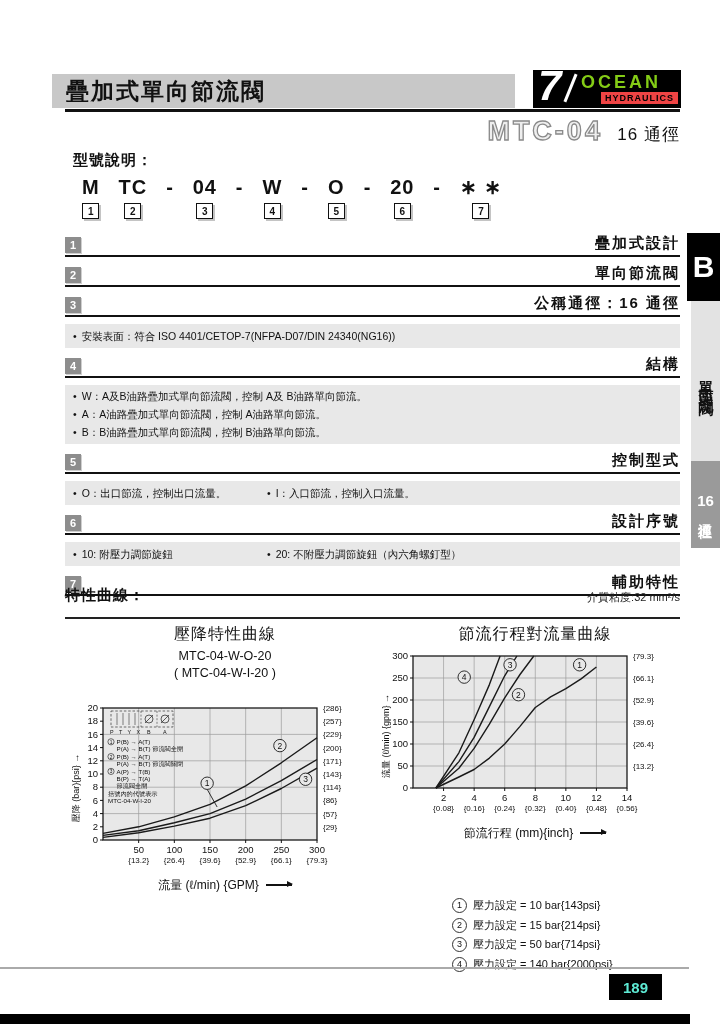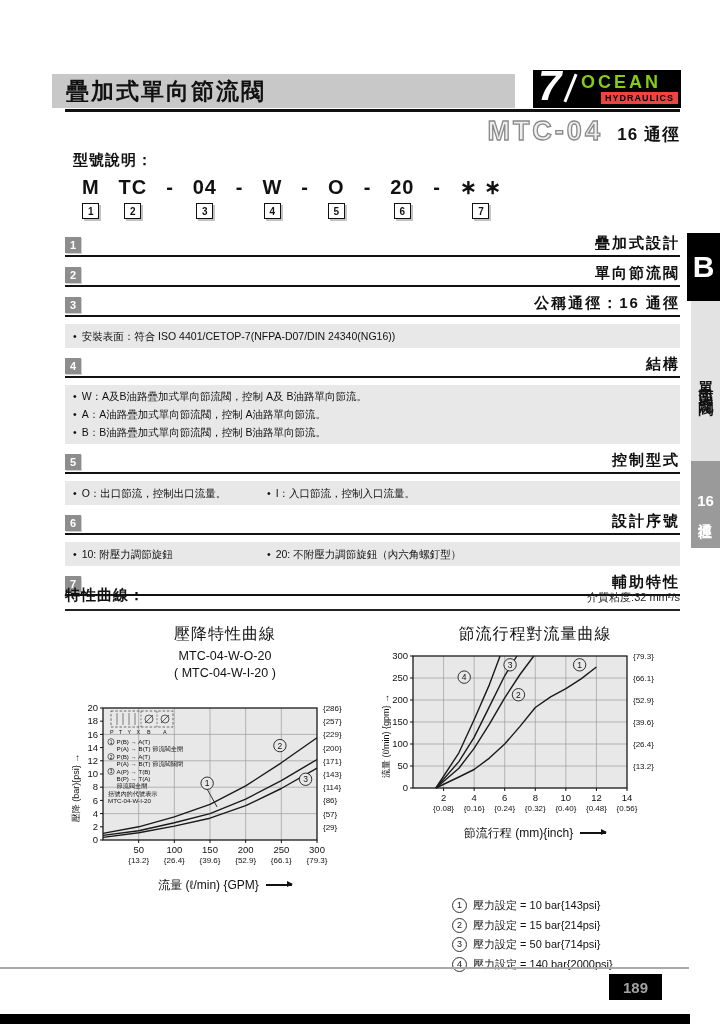--- a/index.html
+++ b/index.html
@@ -15,21 +15,21 @@
   .logo-seven { position:absolute; left:5px; top:-8px; color:#fff; font-size:42px;
                 font-style:italic; font-weight:bold; }
   .logo-slash { position:absolute; left:36px; top:3px; width:3px; height:30px; background:#fff; transform:rotate(22deg); }
   .logo-ocean { position:absolute; left:48px; top:2px; color:#84cc16; font-weight:bold;
                 font-size:18px; letter-spacing:3px; }
   .logo-hyd { position:absolute; right:2px; bottom:3px; background:#ef4444; color:#000;
               font-size:9px; font-weight:bold; border:1px solid #000; padding:1px 4px; letter-spacing:1px; }
   .model-row { position:absolute; left:65px; top:116px; width:615px; text-align:right; }
   .model-name { font-size:27px; font-weight:bold; letter-spacing:3px; color:#eee;
                 -webkit-text-stroke:1.3px #8a8a8a; }
-  .model-size { font-size:17px; font-weight:bold; color:#111; margin-left:10px; letter-spacing:1px; }
+  .model-size { font-size:17px; font-weight:normal; color:#111; margin-left:10px; letter-spacing:1px; }
   .model-label { position:absolute; left:73px; top:151px; font-size:15px; font-weight:bold; letter-spacing:1px; }
 
   
   #modelcode { position:absolute; left:82px; top:176px; width:420px;
                display:flex; justify-content:space-between; align-items:flex-start; }
   .seg { display:flex; flex-direction:column; align-items:center; }
   .seg-text { font-size:20px; font-weight:bold; letter-spacing:1px; line-height:22px; }
   .seg-box { margin-top:5px; width:15px; height:14px; border:1px solid #111;
              box-shadow:2px 2px 0 #c4c4c4; font-size:10px; font-weight:bold;
              display:flex; align-items:center; justify-content:center; background:#fff; }
@@ -42,21 +42,21 @@
              display:flex; align-items:center; justify-content:center; box-shadow:1px 1px 0 #cfcfcf; }
   .sec-label { font-size:15px; font-weight:bold; letter-spacing:2px; }
   .bullets { background:#e8e8e8; padding:3px 8px; margin-bottom:7px; }
   .bullet-line { display:flex; font-size:10.5px; line-height:1.2; padding:2.6px 0; }
   .bullet-item { display:flex; }
   .bullet-item.w { width:194px; }
   .dot { margin-right:5px; }
 
   
   .curves-head { position:absolute; left:65px; top:586px; width:615px; border-bottom:2px solid #222;
-                 padding-bottom:4px; display:flex; justify-content:space-between; align-items:flex-end; }
+                 padding-bottom:12px; display:flex; justify-content:space-between; align-items:flex-end; }
   .curves-title { font-size:15px; font-weight:bold; letter-spacing:1px; }
   .curves-visc { font-size:11px; color:#222; }
 
   
   #charts { position:absolute; left:70px; top:624px; width:630px; display:flex; gap:0; }
   .chart { width:310px; }
   .chart-title { text-align:center; font-size:16px; letter-spacing:1px; margin-bottom:3px; }
   .chart-sub { text-align:center; font-size:12.5px; line-height:1.32; min-height:52px; }
   .chart-xlabel { text-align:center; font-size:12px; margin-top:1px; }
   .arr { display:inline-block; width:26px; height:2px; background:#111; vertical-align:middle;
@@ -77,21 +77,21 @@
                color:#111; font-size:15px; font-weight:bold; display:flex; align-items:center; justify-content:center;
                writing-mode:vertical-rl; text-orientation:upright; letter-spacing:5px; }
   .tab-size { position:absolute; left:691px; top:461px; width:29px; height:87px; background:#9a9a9a;
               color:#fff; font-weight:bold; display:flex; flex-direction:column; align-items:center; justify-content:center; }
   .tab-size-num { font-size:15px; }
   .tab-size-chars { writing-mode:vertical-rl; text-orientation:upright; font-size:14px; letter-spacing:3px; margin-top:2px; }
 
   
   .footer-rule { position:absolute; left:0; top:967px; width:689px; height:2px; background:#aaa; }
   .page-num { position:absolute; left:609px; top:974px; width:53px; height:26px; background:#000;
-              color:#a3a3a3; font-size:15px; font-weight:bold; display:flex; align-items:center; justify-content:center; }
+              color:#5eead4; font-size:15px; font-weight:bold; display:flex; align-items:center; justify-content:center; }
   .bottom-bar { position:absolute; left:0; top:1014px; width:690px; height:10px; background:#000; }
 </style>
 </head>
 <body>
 
 <div class="page">
 
   <div class="title-bar">
     <span>疊加式單向節流閥</span>
   </div>

